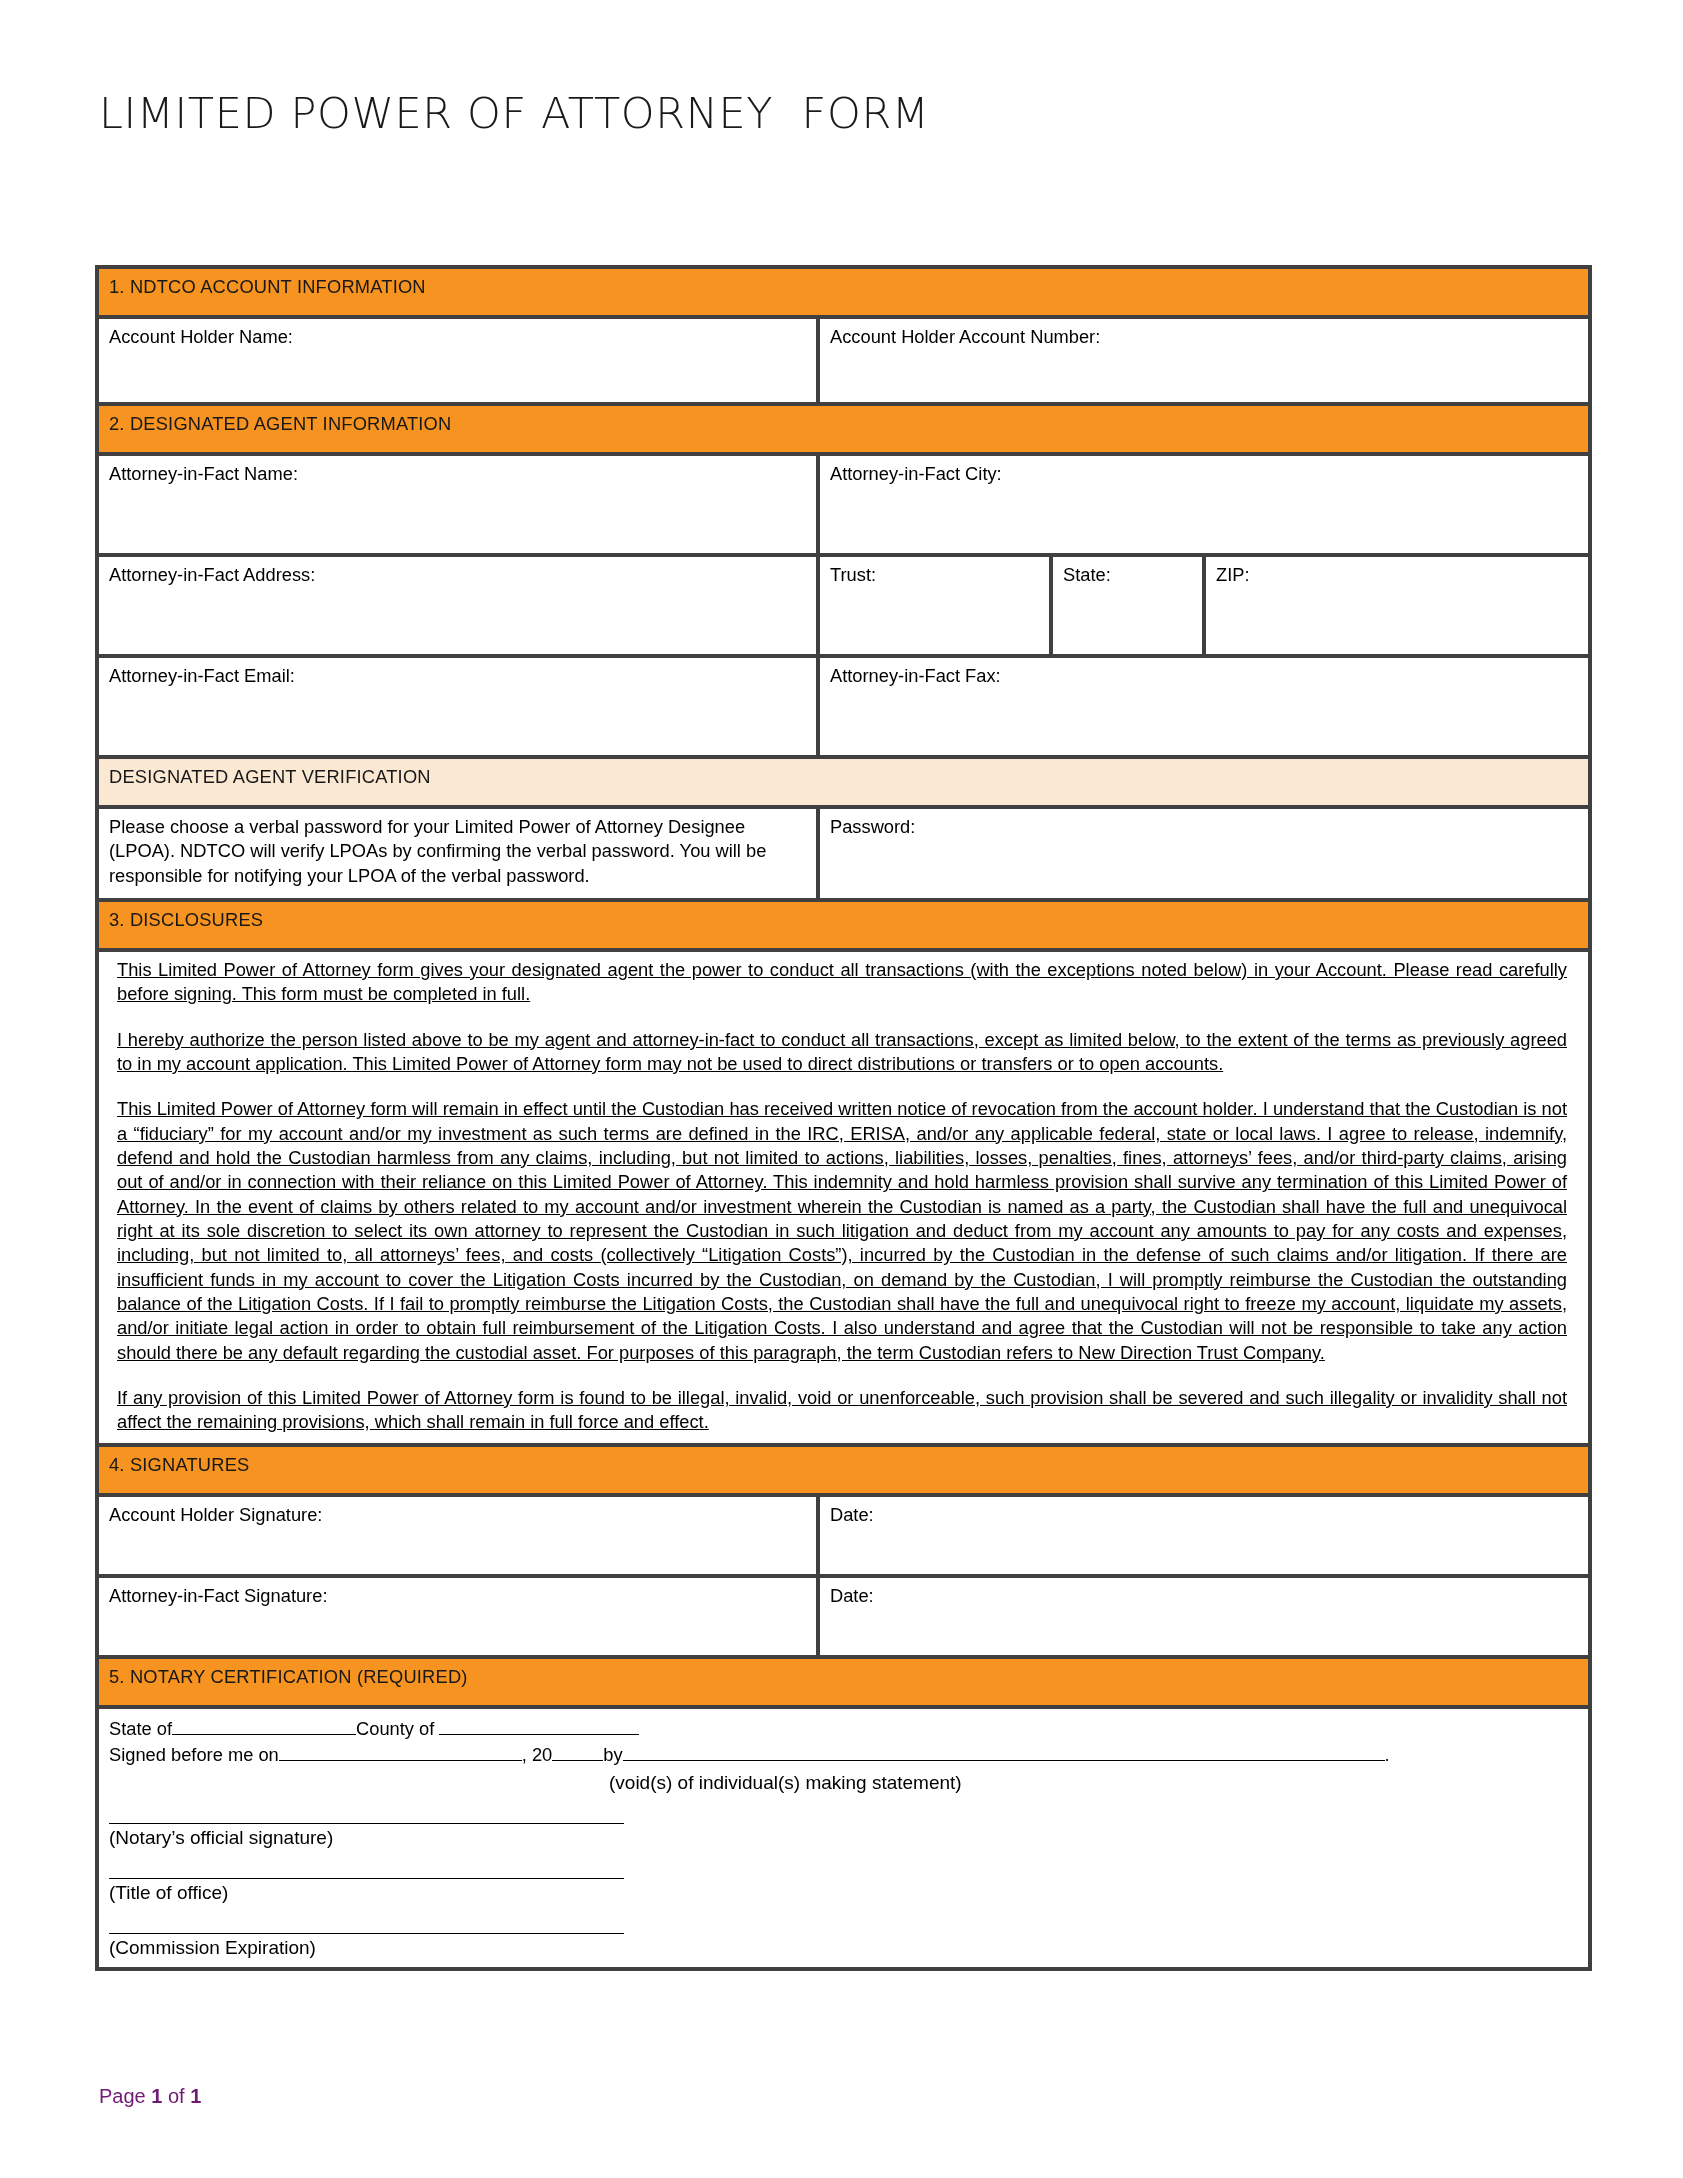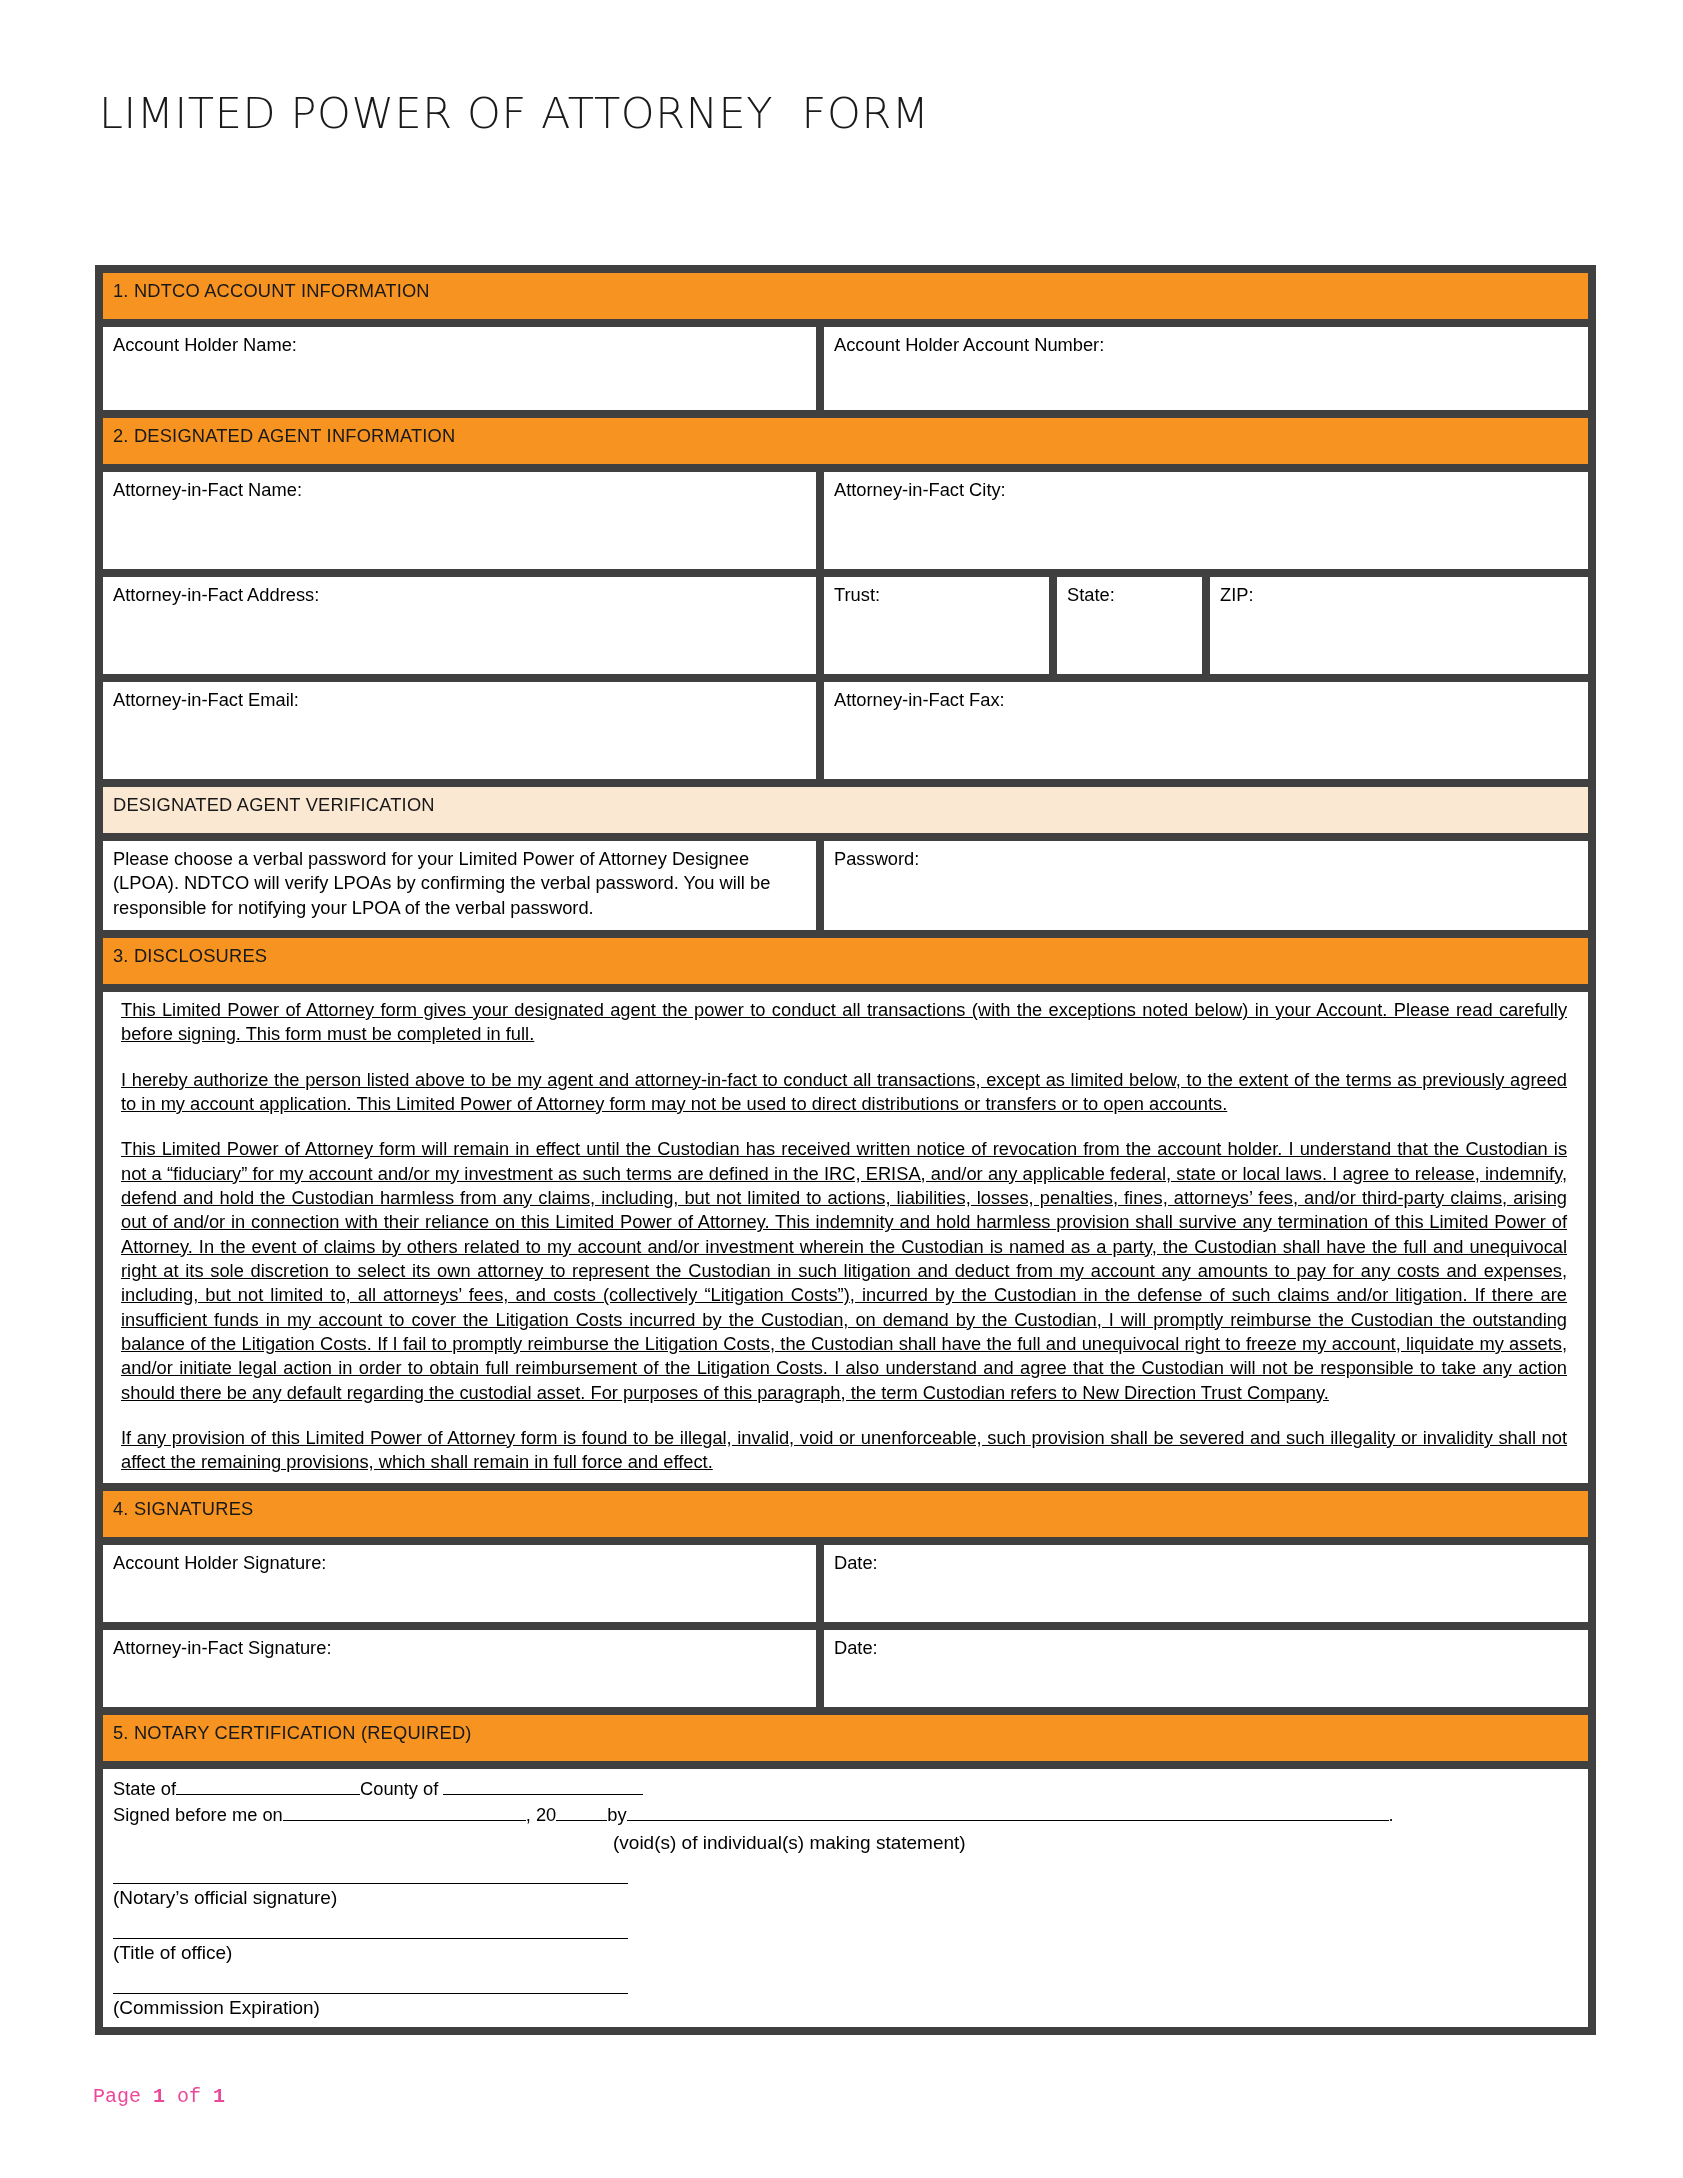--- a/index.html
+++ b/index.html
@@ -43,21 +43,21 @@
     left: 95px;
     top: 265px;
     width: 1493px;
   }
   table.form {
     width: 100%;
     border-collapse: collapse;
     table-layout: fixed;
   }
   table.form td {
-    border: 8px solid #404040;
+    border: 4px solid #404040;
     vertical-align: top;
     padding: 6px 21px 6px 10px;
     font-size: 18.3px;
     line-height: 1.33;
   }
 
   
   td.sec-head {
     background: #F79421;
     font-size: 25px;
@@ -132,25 +132,24 @@
     margin-top: 28px;
   }
   .nt-sublabel {
     font-size: 19px;
     margin-top: 1px;
   }
 
   
   .footer {
     position: absolute;
-    left: 93px;
+    left: 99px;
     top: 2085px;
     font-size: 20px;
-    color: #ec4899;
-    font-family: Liberation Mono, monospace;
+    color: #701a75;
   }
   .footer b { font-weight: 700; }
 </style>
 </head>
 <body>
 
 <div class="page">
 
   <div class="doc-title">LIMITED POWER OF ATTORNEY  FORM</div>
 

